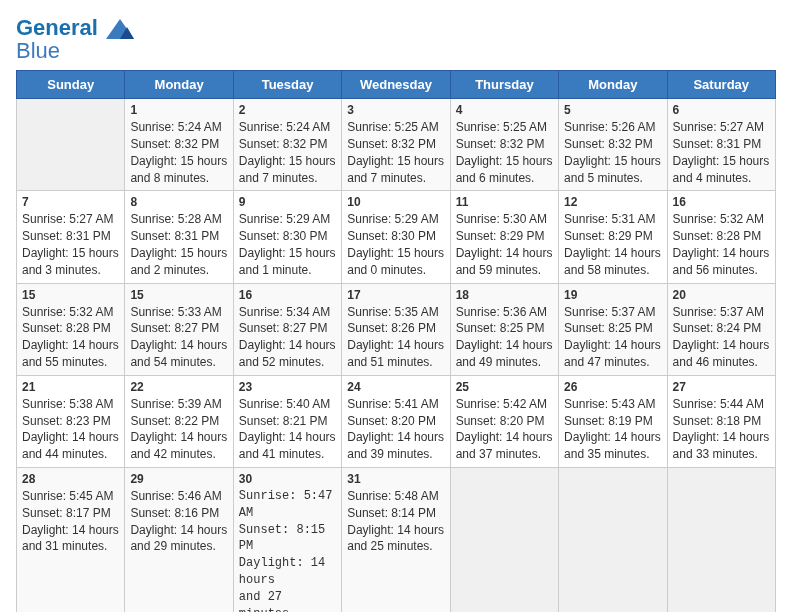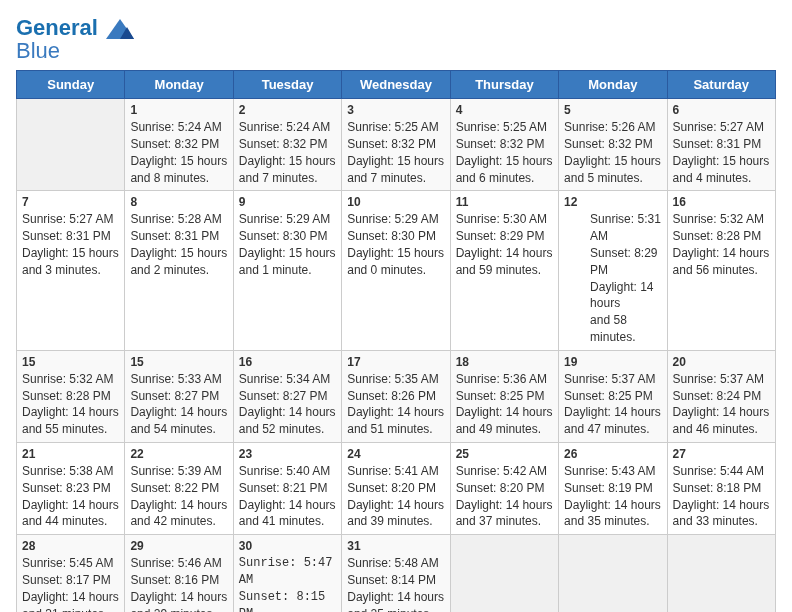--- a/index.html
+++ b/index.html
@@ -188,21 +188,21 @@
         </td>
         <td>
           <div class="day-number">11</div>
           <div class="day-info" style="white-space: pre-line;">Sunrise: 5:30 AM
 Sunset: 8:29 PM
 Daylight: 14 hours
 and 59 minutes.</div>
         </td>
         <td>
           <div class="day-number">12</div>
-          <div class="day-info" style="white-space: pre-line; margin-left: 26px;">Sunrise: 5:31 AM
+          <div class="day-info" style="white-space: pre-line;">Sunrise: 5:31 AM
 Sunset: 8:29 PM
 Daylight: 14 hours
 and 58 minutes.</div>
         </td>
         <td>
           <div class="day-number">16</div>
           <div class="day-info" style="white-space: pre-line;">Sunrise: 5:32 AM
 Sunset: 8:28 PM
 Daylight: 14 hours
 and 56 minutes.</div>

